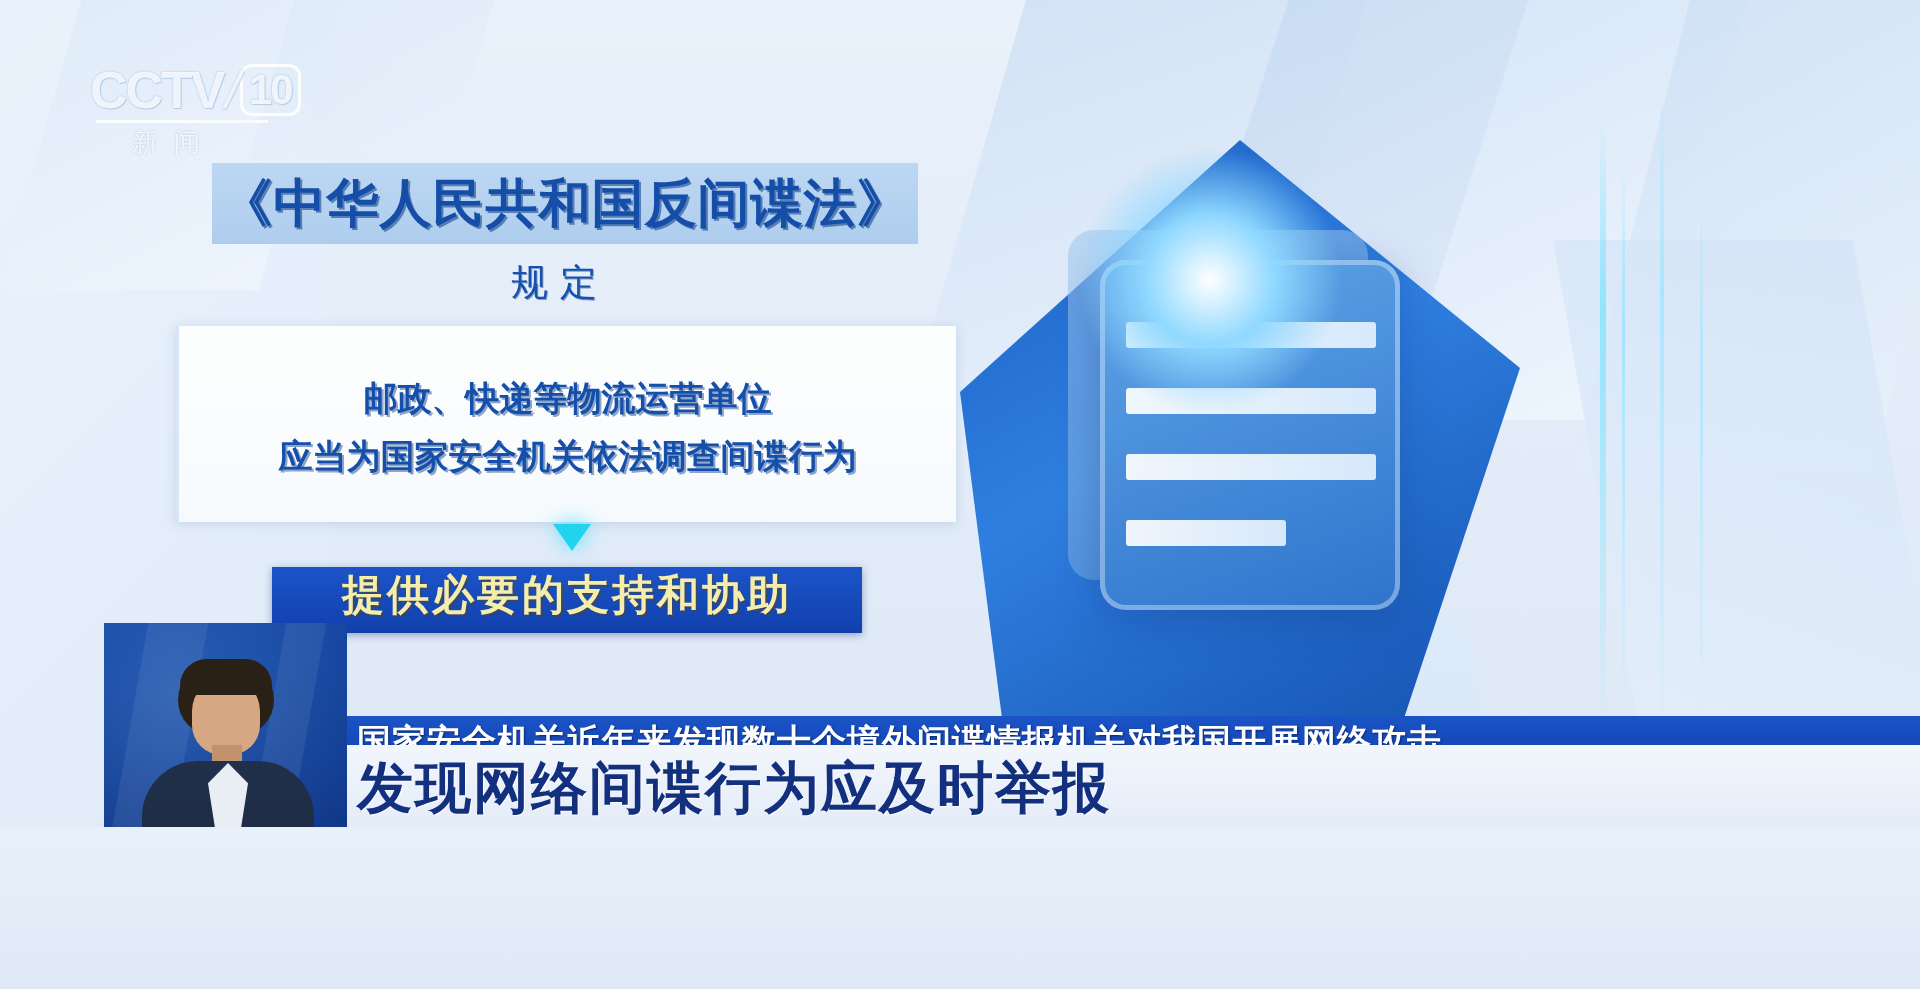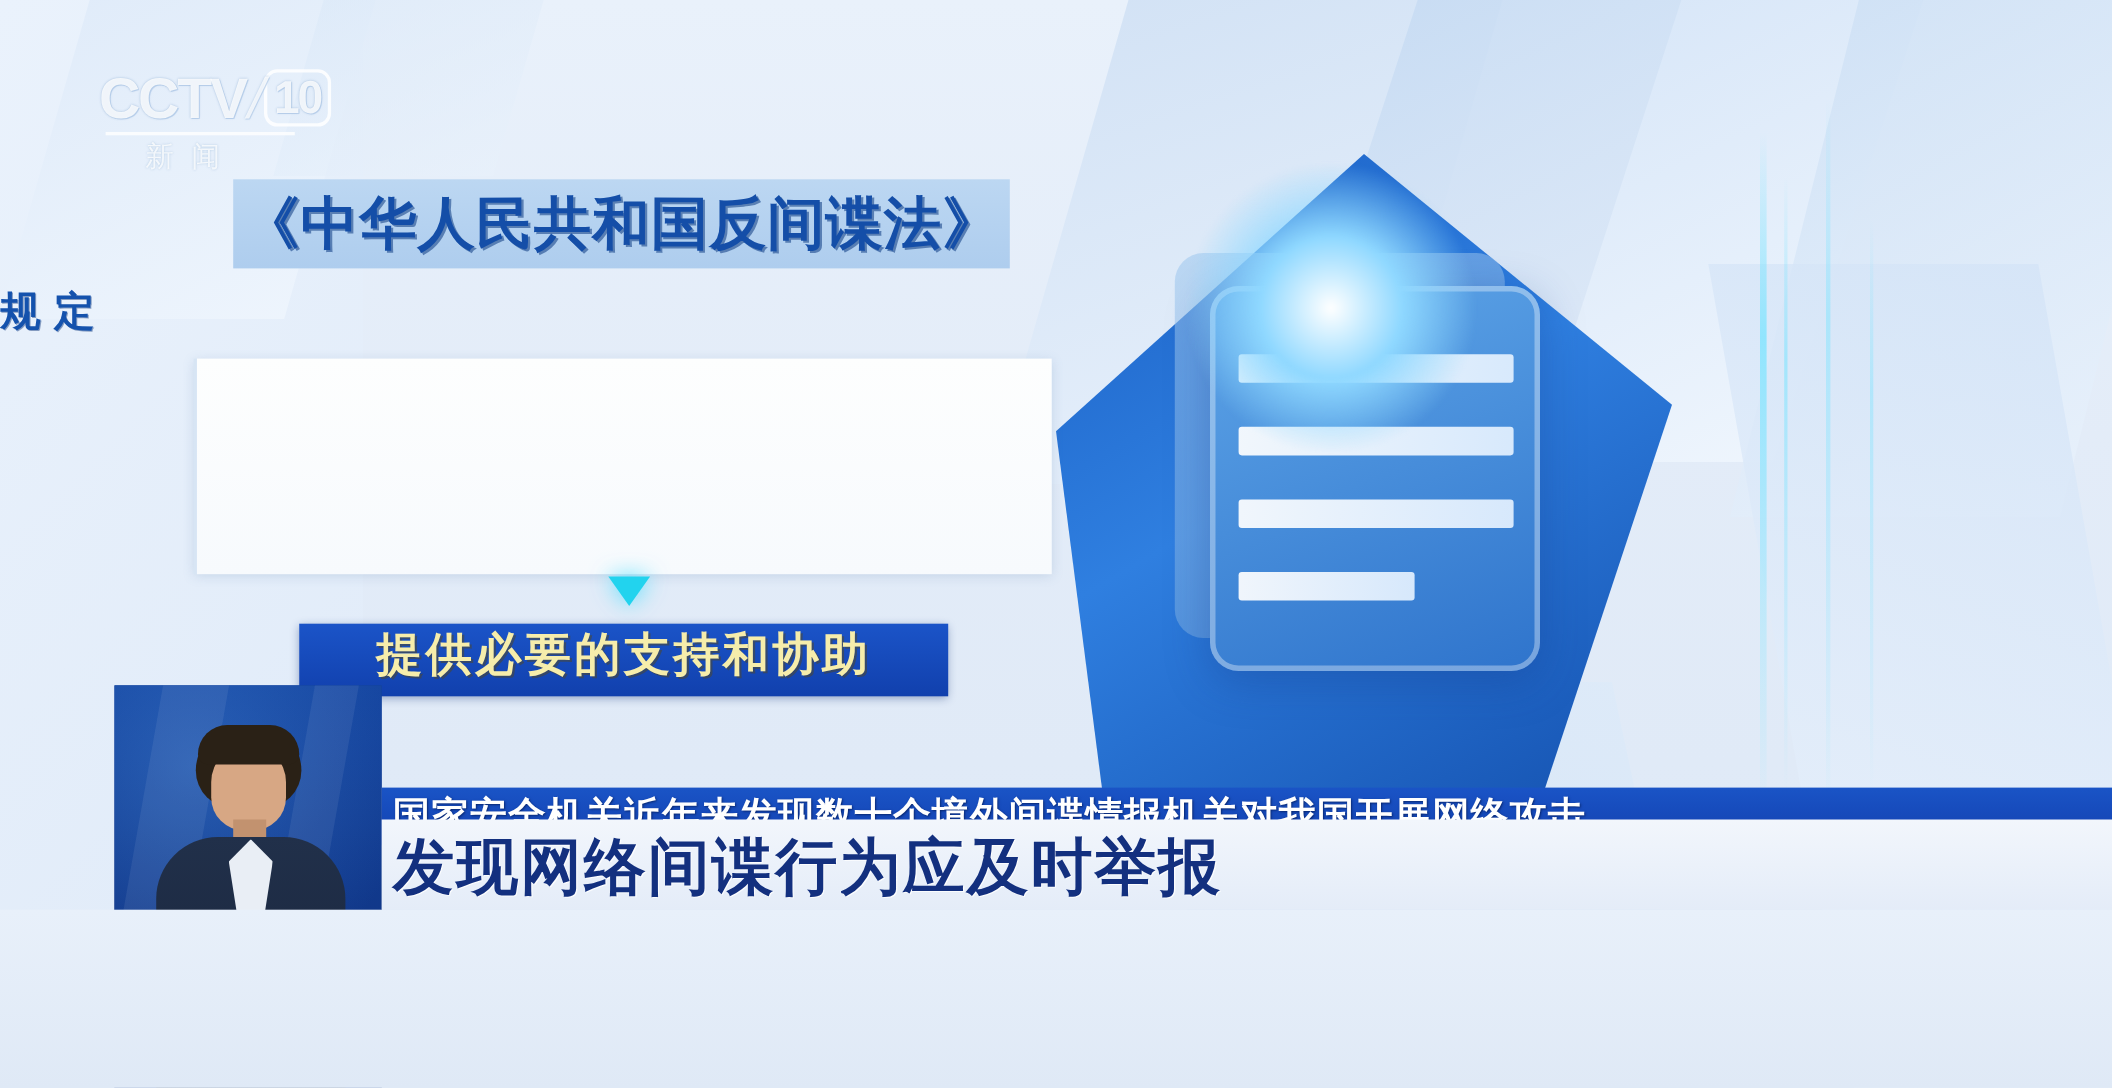--- a/index.html
+++ b/index.html
@@ -148,23 +148,23 @@
     font-family:"DejaVu Sans","Liberation Sans",sans-serif;
     font-size:52px; font-weight:700; letter-spacing:1px;
     color:#144ea8;
     text-shadow:2px 2px 0 rgba(12,58,130,.55);
     white-space:nowrap;
   }
 
   
   #guiding {
     position:absolute; left:0; top:258px; width:1120px;
-    text-align:left;
-    font-family:"DejaVu Sans","Liberation Sans",sans-serif;
-    font-size:37px; font-weight:700; letter-spacing:12px;
+    text-align:center;
+    font-family:"DejaVu Sans","Liberation Sans",sans-serif;
+    font-size:37px; font-weight:400; letter-spacing:12px;
     color:#1452ad;
     text-shadow:1px 1px 0 rgba(10,50,120,.45);
   }
 
   
   #content-card {
     position:absolute; left:176px; top:326px;
     width:780px; height:196px;
     background:linear-gradient(180deg,#fdfefe 0%,#f7fafd 100%);
     box-shadow:0 2px 10px rgba(100,135,180,.25);
@@ -331,20 +331,22 @@
   <div id="logo-rule"></div>
   <div id="logo-sub">新闻</div>
 </div>
 
 <div id="title-band"></div>
 <div id="title-text">《中华人民共和国反间谍法》</div>
 
 <div id="guiding">规定</div>
 
 <div id="content-card">
+  <div class="card-line">邮政、快递等物流运营单位</div>
+  <div class="card-line">应当为国家安全机关依法调查间谍行为</div>
 </div>
 
 <div id="arrow-down"></div>
 
 <div id="conclusion-band">
   <div id="conclusion-text">提供必要的支持和协助</div>
 </div>
 
 <div id="anchor-box">
   <div id="anchor-bg"></div>

